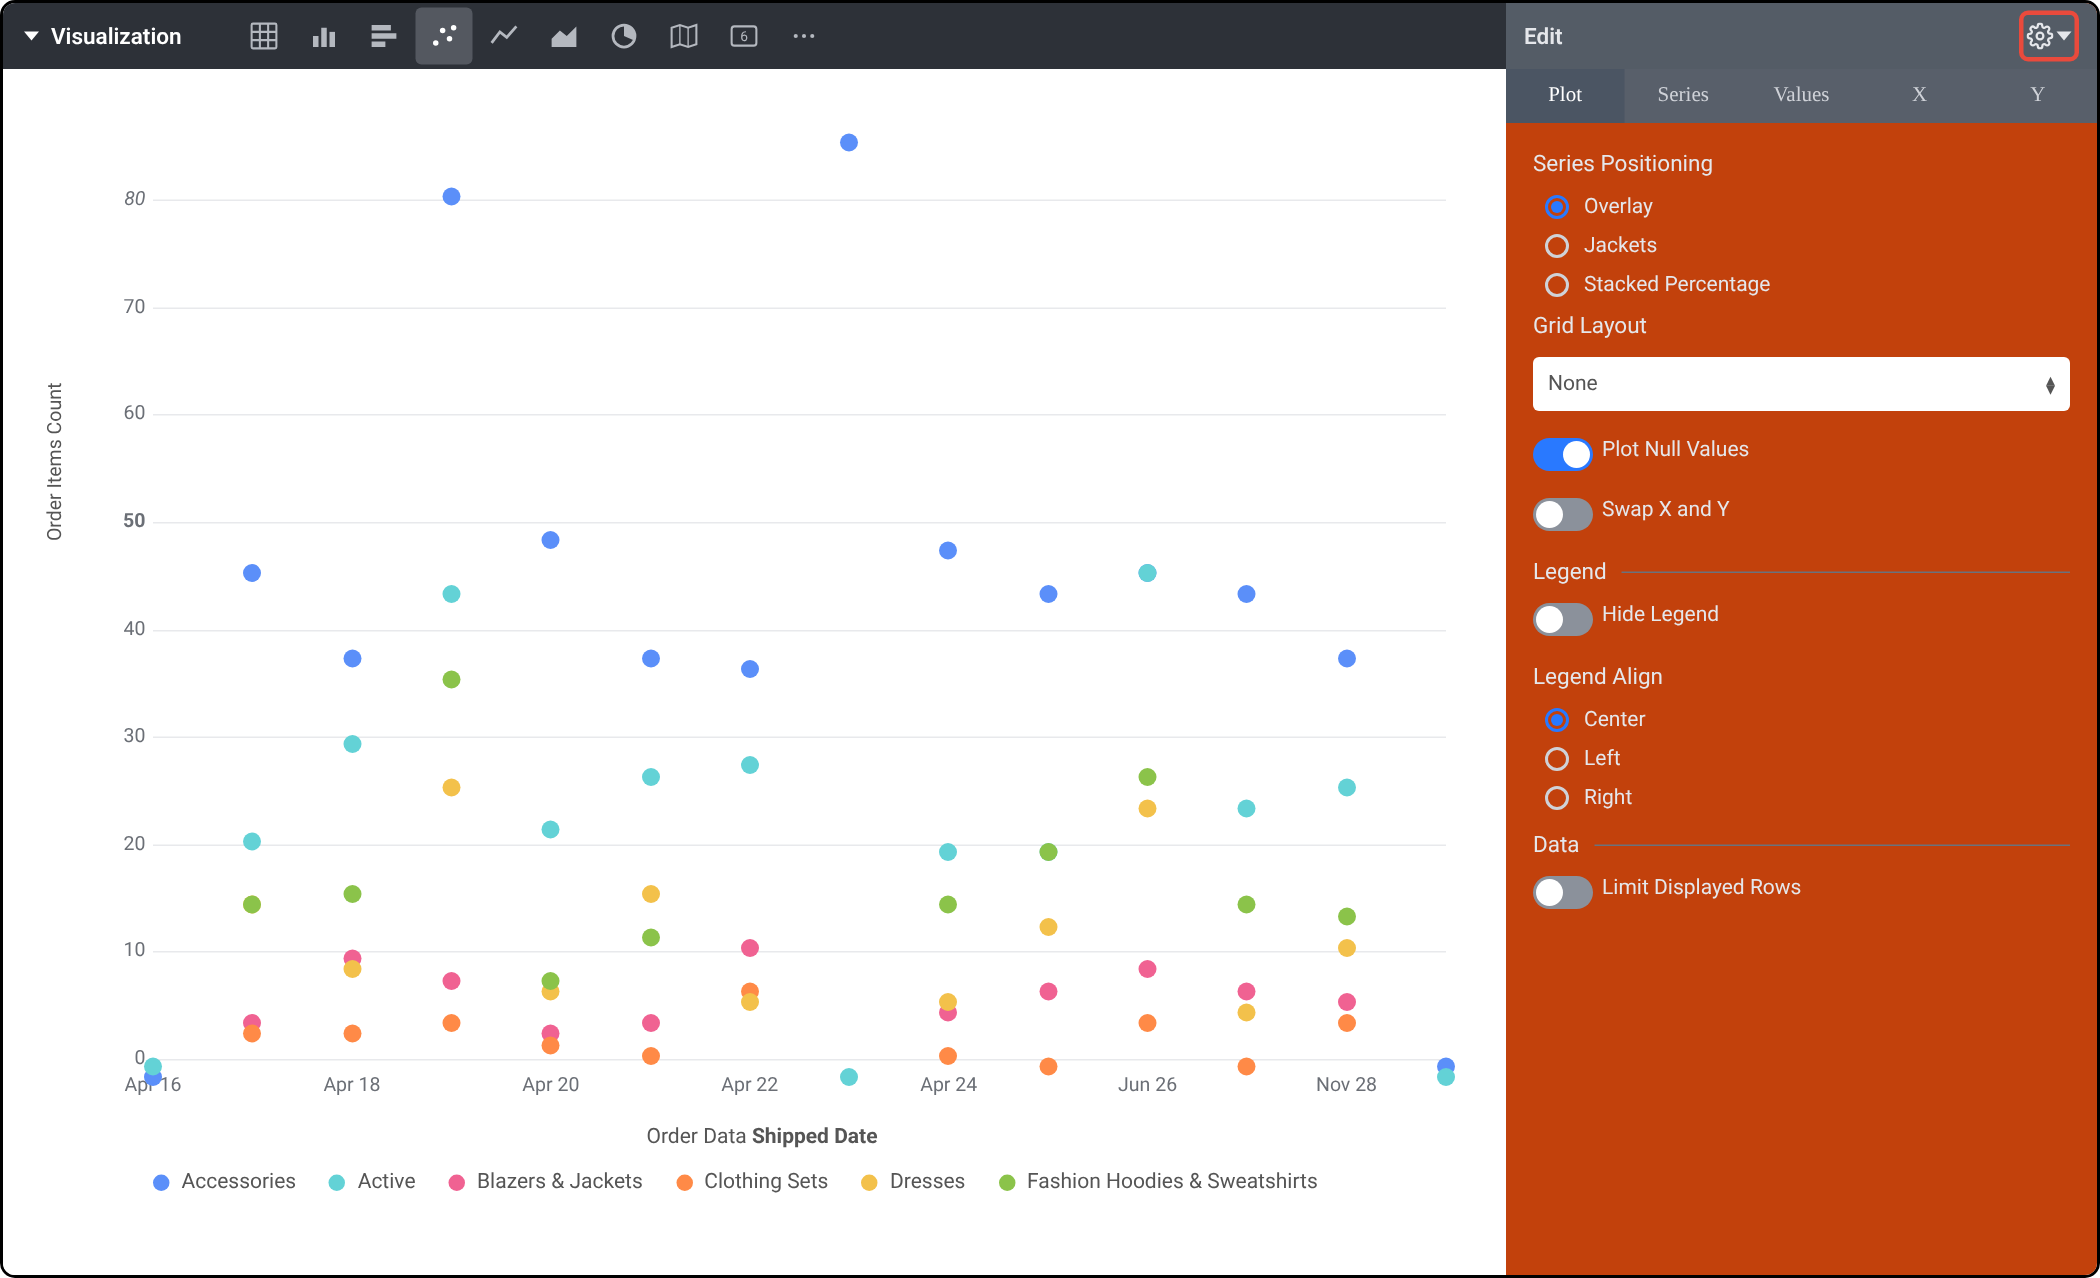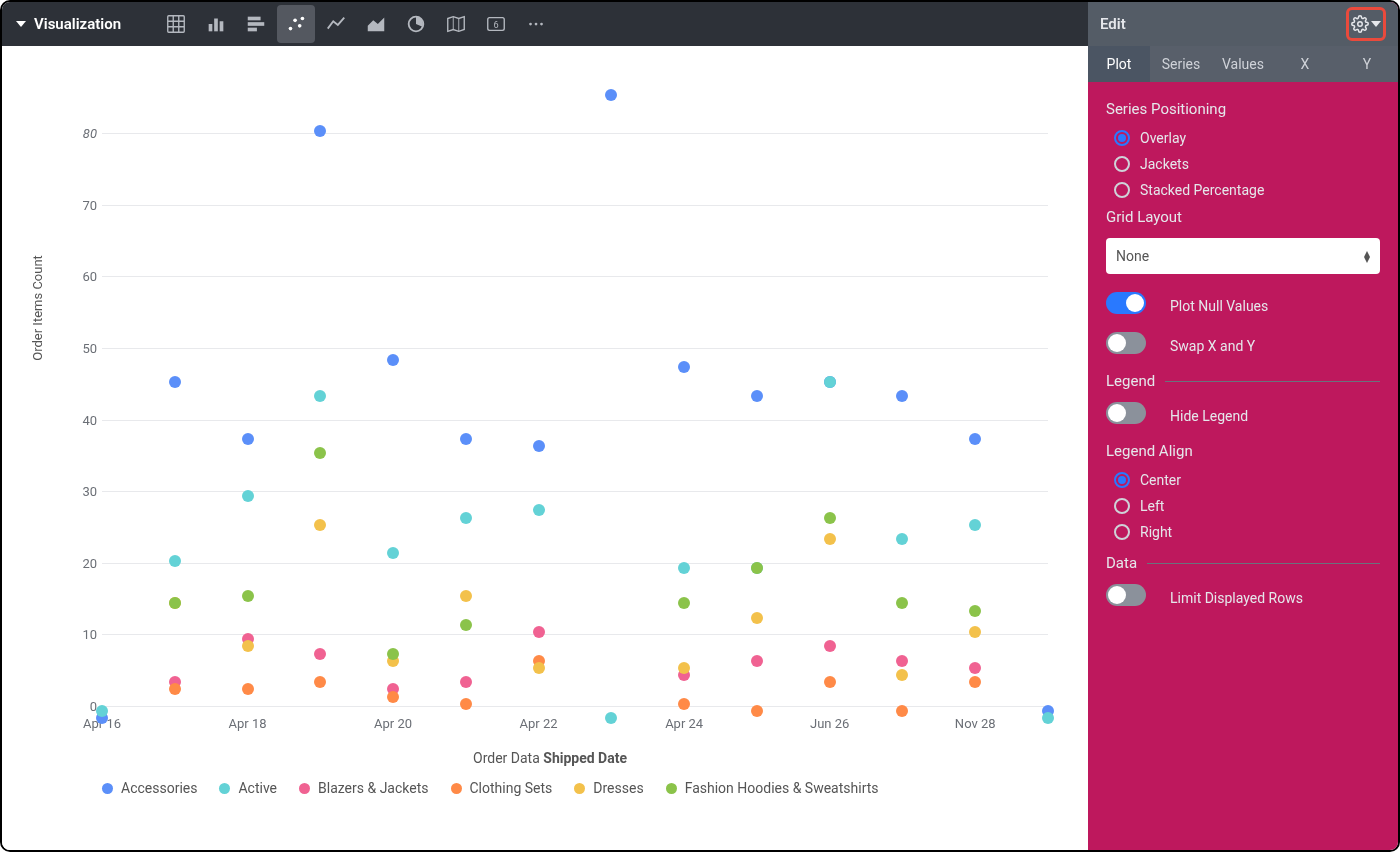--- a/index.html
+++ b/index.html
@@ -19,37 +19,37 @@
 .x-axis-label .bold { font-weight:700; }
 .plot-inner { position:absolute; left:60px; top:10px; right:10px; bottom:40px; }
 .grid-line { position:absolute; left:0; right:0; height:1px; background:#e8e9ec; }
 .grid-label { position:absolute; left:-35px; transform:translateY(-50%); font-size:13px; color:#6b6f76; text-align:right; width:30px; }
 .x-tick { position:absolute; bottom:-25px; transform:translateX(-50%); font-size:13px; color:#6b6f76; white-space:nowrap; }
 .dot { position:absolute; width:12px; height:12px; border-radius:50%; transform:translate(-50%,50%); }
 .legend { display:flex; flex-wrap:wrap; gap:22px; padding: 14px 40px 10px 60px; align-items:center; }
 .legend-item { display:flex; align-items:center; gap:8px; font-size:14px; color:#555; }
 .legend-dot { width:11px; height:11px; border-radius:50%; }
 
-.sidebar { width:310px; background:#be185d; color:#e5e7eb; display:flex; flex-direction:column; }
+.sidebar { width:394px; background:#c2410c; color:#e5e7eb; display:flex; flex-direction:column; }
 .side-hdr { background:#545c66; height:44px; display:flex; align-items:center; justify-content:space-between; padding:0 12px; font-size:15px; font-weight:600; }
 .gear-wrap { width:40px; height:34px; border:3px solid #ea4a3c; border-radius:6px; display:flex; align-items:center; justify-content:center; gap:2px; cursor:pointer; }
 .gear-wrap svg { width:18px; height:18px; color:#e5e7eb; }
-.side-tabs { display:flex; background:#585f6a; }
+.side-tabs { display:flex; background:#585f6a;font-family:Liberation Serif, serif; }
 .side-tab { flex:1; text-align:center; padding:10px 0; font-size:14px; color:#cfd2d8; cursor:pointer; }
 .side-tab.active { background:#4b5563; color:#fff; }
 .side-body { padding: 18px 18px; overflow-y:auto; flex:1; }
 .section-title { font-size:15px; color:#e5e7eb; margin-bottom:12px; }
 .radio-row { display:flex; align-items:center; gap:10px; margin-bottom:10px; padding-left:8px; cursor:pointer; }
 .radio { width:16px; height:16px; border-radius:50%; border:2px solid #cfd2d8; display:inline-flex; align-items:center; justify-content:center; }
 .radio.checked { border-color:#2979ff; }
 .radio.checked::after { content:''; width:8px; height:8px; border-radius:50%; background:#2979ff; }
 .radio-label { font-size:14px; }
 .select-box { width:100%; background:#fff; color:#555; border:none; border-radius:4px; height:36px; padding:0 10px; font-size:14px; display:flex; align-items:center; justify-content:space-between; margin-top:4px; margin-bottom:18px; cursor:pointer; }
 .updown { font-size:12px; color:#555; line-height:6px; }
-.toggle-row { display:flex; align-items:flex-end; gap:24px; margin-bottom:18px; }
+.toggle-row { display:flex; align-items:flex-start; gap:6px; margin-bottom:18px; }
 .toggle { width:40px; height:22px; border-radius:11px; background:#8b919b; position:relative; cursor:pointer; }
 .toggle::after { content:''; position:absolute; width:18px; height:18px; border-radius:50%; background:#fff; top:2px; left:2px; transition:.2s; }
 .toggle.on { background:#2979ff; }
 .toggle.on::after { left:20px; }
 .toggle-label { font-size:14px; }
 .section-hr { display:flex; align-items:center; gap:10px; margin:14px 0 12px; }
 .section-hr span { font-size:15px; }
 .section-hr .line { flex:1; height:1px; background:#6a727d; }
 </style>
 </head>
@@ -140,21 +140,21 @@
             <div class="grid-label" style="top: 100%;">0</div>
             <div class="grid-line" style="top: 88.6364%;"></div>
             <div class="grid-label" style="top: 88.6364%;">10</div>
             <div class="grid-line" style="top: 77.2727%;"></div>
             <div class="grid-label" style="top: 77.2727%;">20</div>
             <div class="grid-line" style="top: 65.9091%;"></div>
             <div class="grid-label" style="top: 65.9091%;">30</div>
             <div class="grid-line" style="top: 54.5455%;"></div>
             <div class="grid-label" style="top: 54.5455%;">40</div>
             <div class="grid-line" style="top: 43.1818%;"></div>
-            <div class="grid-label" style="top: 43.1818%;">50</div>
+            <div class="grid-label" style="top: 43.1818%; font-weight: bold;">50</div>
             <div class="grid-line" style="top: 31.8182%;"></div>
             <div class="grid-label" style="top: 31.8182%;">60</div>
             <div class="grid-line" style="top: 20.4545%;"></div>
             <div class="grid-label" style="top: 20.4545%;">70</div>
             <div class="grid-line" style="top: 9.09091%;"></div>
             <div class="grid-label" style="top: 9.09091%; font-style: italic;">80</div>
             <div class="x-tick" style="left: 0%;">Apr 16</div>
             <div class="x-tick" style="left: 15.3846%;">Apr 18</div>
             <div class="x-tick" style="left: 30.7692%;">Apr 20</div>
             <div class="x-tick" style="left: 46.1538%; margin-top: 12px;">Apr 22</div>

